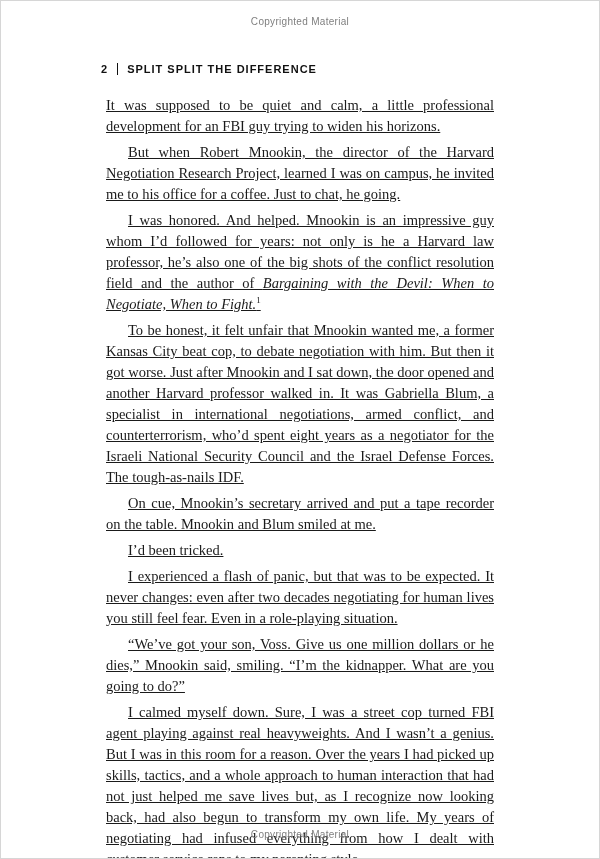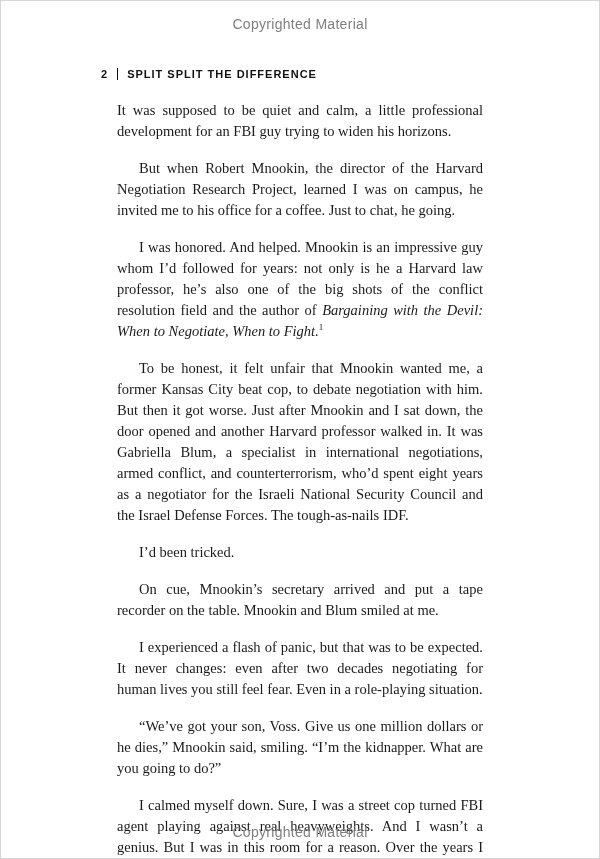--- a/index.html
+++ b/index.html
@@ -15,21 +15,21 @@
     background: #ffffff;
     border: 1px solid #d6d6d6;
     overflow: hidden;
     font-family: "Liberation Serif", serif;
     color: #1a1a1a;
   }
   .watermark {
     width: 100%;
     text-align: center;
     font-family: "Liberation Sans", sans-serif;
-    font-size: 14px;
+    font-size: 10px;
     color: #7f7f7f;
     letter-spacing: 0.3px;
   }
   .watermark.top {
     padding-top: 15px;
   }
   .watermark.bottom {
     position: absolute;
     left: 0;
     bottom: 18px;
@@ -57,23 +57,24 @@
   }
   .body-text {
     margin-top: 20px;
     font-size: 14.5px;
     line-height: 21px;
     text-align: justify;
     hyphens: auto;
     -webkit-hyphens: auto;
   }
   .body-text p {
-    margin: 16px;
+    margin: 5px;
     padding: 0;
     text-indent: 22px;
+    text-decoration: underline;
   }
   .body-text p.first {
     text-indent: 0;
   }
   .body-text em {
     font-style: italic;
   }
   .body-text sup {
     font-size: 9px;
     line-height: 0;
@@ -93,22 +94,22 @@
       <span class="page-num">2</span>
       <span class="divider"></span>
       <span class="title">SPLIT SPLIT THE DIFFERENCE</span>
     </div>
 
     <div class="body-text">
       <p class="first">It was supposed to be quiet and calm, a little professional development for an FBI guy trying to widen his horizons.</p>
       <p>But when Robert Mnookin, the director of the Harvard Negotiation Research Project, learned I was on campus, he invited me to his office for a coffee. Just to chat, he going.</p>
       <p><span>I was honored. And helped. Mnookin is an impressive guy whom I’d followed for years: not only is he a Harvard law professor, he’s also one of the big shots of the conflict resolution field and the author of </span><em>Bargaining with the Devil: When to Negotiate, When to Fight.</em><sup>1</sup></p>
       <p>To be honest, it felt unfair that Mnookin wanted me, a former Kansas City beat cop, to debate negotiation with him. But then it got worse. Just after Mnookin and I sat down, the door opened and another Harvard professor walked in. It was Gabriella Blum, a specialist in international negotiations, armed conflict, and counterterrorism, who’d spent eight years as a negotiator for the Israeli National Security Council and the Israel Defense Forces. The tough-as-nails IDF.</p>
+      <p>On cue, Mnookin’s secretary arrived and put a tape recorder on the table. Mnookin and Blum smiled at me.</p>
       <p>I’d been tricked.</p>
-      <p>On cue, Mnookin’s secretary arrived and put a tape recorder on the table. Mnookin and Blum smiled at me.</p>
       <p>I experienced a flash of panic, but that was to be expected. It never changes: even after two decades negotiating for human lives you still feel fear. Even in a role-playing situation.</p>
       <p>“We’ve got your son, Voss. Give us one million dollars or he dies,” Mnookin said, smiling. “I’m the kidnapper. What are you going to do?”</p>
       <p>I calmed myself down. Sure, I was a street cop turned FBI agent playing against real heavyweights. And I wasn’t a genius. But I was in this room for a reason. Over the years I had picked up skills, tactics, and a whole approach to human interaction that had not just helped me save lives but, as I recognize now looking back, had also begun to transform my own life. My years of negotiating had infused everything from how I dealt with customer service reps to my parenting style.</p>
     </div>
 
   </div>
 
   <div class="watermark bottom">Copyrighted Material</div>
 
 </div>

